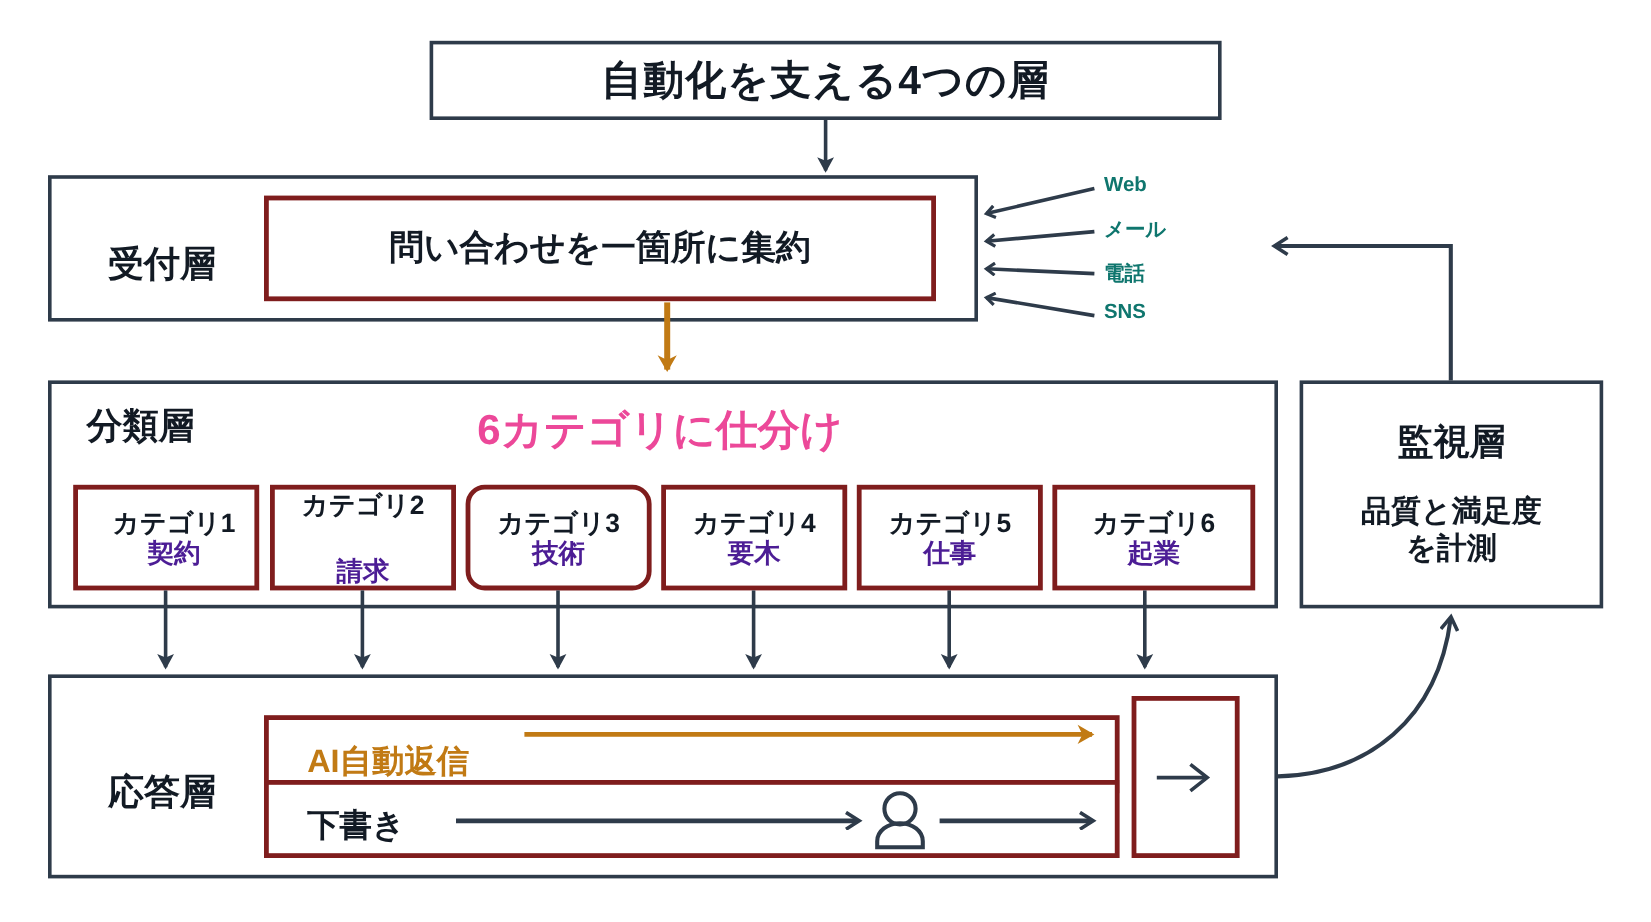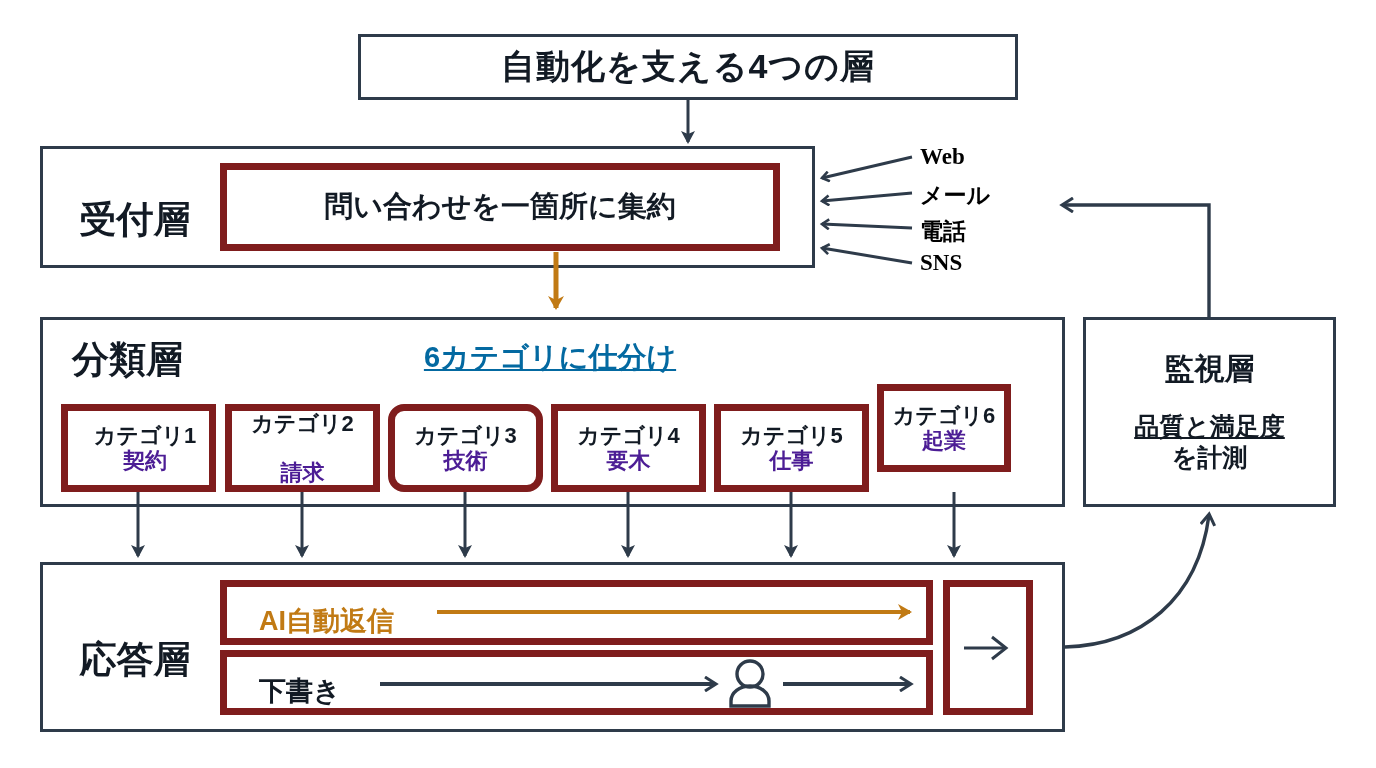--- a/index.html
+++ b/index.html
@@ -19,21 +19,21 @@
     width: 1376px;
     height: 768px;
   }
   .abs { position: absolute; box-sizing: border-box; }
 
   .box {
     border: 3px solid #2e3b4a;
     background: #ffffff;
   }
   .box-thin {
-    border: 7px solid #7f1d1d;
+    border: 4px solid #7f1d1d;
     background: #ffffff;
   }
 
   .center {
     display: flex;
     align-items: center;
     justify-content: center;
     text-align: center;
   }
   .col {
@@ -44,54 +44,52 @@
     text-align: center;
   }
 
   .title-text {
     font-size: 34px;
     font-weight: bold;
     letter-spacing: 1px;
     color: #121a24;
   }
   .layer-label {
-    font-size: 37px;
+    font-size: 30px;
     font-weight: bold;
     color: #121a24;
     margin-top: 26px;
   }
   .inner-text {
     font-size: 29px;
     font-weight: bold;
     color: #121a24;
   }
   .section-heading {
-    font-size: 29px;
-    font-weight: bold;
-    color: #0369a1;
-    text-decoration: underline;
+    font-size: 35px;
+    font-weight: bold;
+    color: #ec4899;
   }
   .cat-line1 {
     font-size: 22px;
     font-weight: bold;
     color: #121a24;
     line-height: 1.15;
   }
   .cat-line2 {
     font-size: 22px;
     font-weight: bold;
     color: #4c1d95;
     line-height: 1.15;
   }
   .channel-label {
-    font-size: 23px;
-    font-weight: bold;
-    color: #000000;
+    font-size: 17px;
+    font-weight: bold;
+    color: #0f766e;
     white-space: nowrap;
-    font-family: Liberation Serif, serif;
   }
   .monitor-title {
     font-size: 30px;
     font-weight: bold;
     color: #121a24;
     line-height: 1.2;
   }
   .monitor-sub {
     font-size: 25px;
     font-weight: bold;
@@ -170,48 +168,48 @@
     <span class="cat-line2">技術</span>
   </div>
   <div class="abs box-thin col" style="left:551px; top:404px; width:155px; height:88px;">
     <span class="cat-line1">カテゴリ4</span>
     <span class="cat-line2">要木</span>
   </div>
   <div class="abs box-thin col" style="left:714px; top:404px; width:155px; height:88px;">
     <span class="cat-line1">カテゴリ5</span>
     <span class="cat-line2">仕事</span>
   </div>
-  <div class="abs box-thin col" style="left:877px; top:384px; width:134px; height:88px;">
+  <div class="abs box-thin col" style="left:877px; top:404px; width:169px; height:88px;">
     <span class="cat-line1">カテゴリ6</span>
     <span class="cat-line2">起業</span>
   </div>
 
   <div class="abs box" style="left:40px; top:562px; width:1025px; height:170px;"></div>
   <div class="abs center" style="left:55px; top:562px; width:160px; height:170px;">
     <span class="layer-label">応答層</span>
   </div>
 
-  <div class="abs box-thin" style="left:220px; top:580px; width:713px; height:65px;padding-left:40px;">
+  <div class="abs box-thin" style="left:220px; top:596px; width:713px; height:65px;padding-left:40px;">
     <span class="abs resp-label-ai" style="left:32px; top:16px;">AI自動返信</span>
   </div>
 
   <div class="abs box-thin" style="left:220px; top:650px; width:713px; height:65px;">
     <span class="abs resp-label-draft" style="left:32px; top:16px;">下書き</span>
   </div>
 
   <div class="abs box-thin center" style="left:943px; top:580px; width:90px; height:135px;">
     <svg width="56" height="34" viewBox="0 0 56 34">
       <line x1="4" y1="17" x2="44" y2="17" stroke="#2e3b4a" stroke-width="3"></line>
       <polyline points="32,6 46,17 32,28" fill="none" stroke="#2e3b4a" stroke-width="3"></polyline>
     </svg>
   </div>
 
   <div class="abs box col" style="left:1083px; top:317px; width:253px; height:190px;align-items:center;">
     <span class="monitor-title">監視層</span>
-    <span class="monitor-sub" style="margin-top:24px;text-decoration:underline;">品質と満足度</span>
+    <span class="monitor-sub" style="margin-top:24px;">品質と満足度</span>
     <span class="monitor-sub">を計測</span>
   </div>
 
   <svg class="overlay">
     <defs>
       <marker id="ah-dark" markerWidth="12" markerHeight="12" refX="9" refY="6" orient="auto" markerUnits="userSpaceOnUse">
         <polyline points="2,1 9,6 2,11" fill="none" stroke="#2e3b4a" stroke-width="2.6"></polyline>
       </marker>
       <marker id="ah-dark-solid" markerWidth="16" markerHeight="16" refX="12" refY="8" orient="auto" markerUnits="userSpaceOnUse">
         <polyline points="2,1 13,8 2,15" fill="none" stroke="#2e3b4a" stroke-width="3"></polyline>

